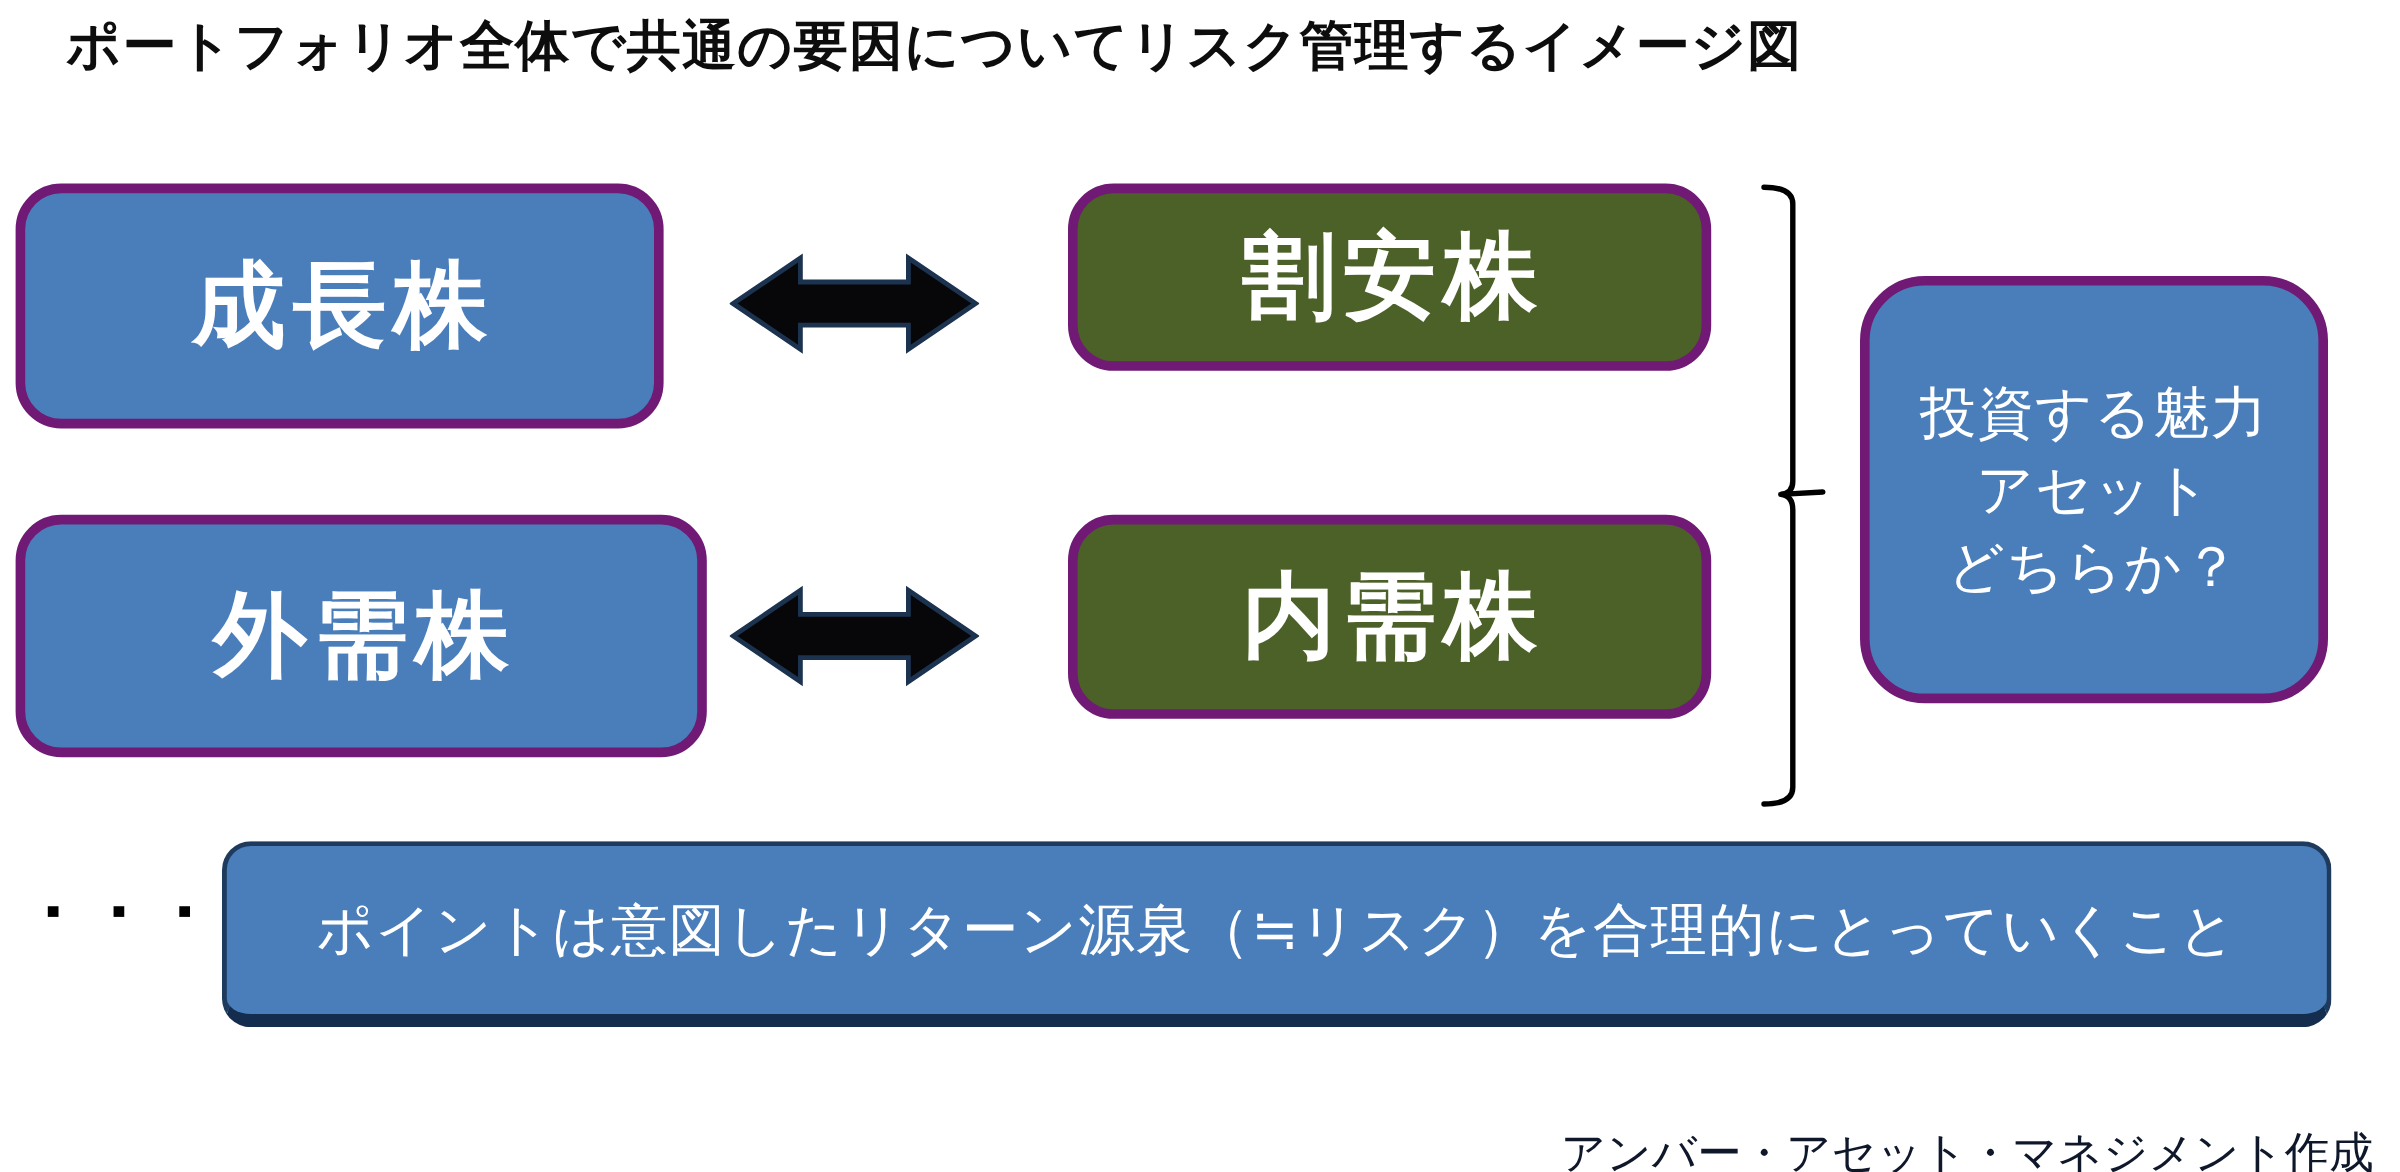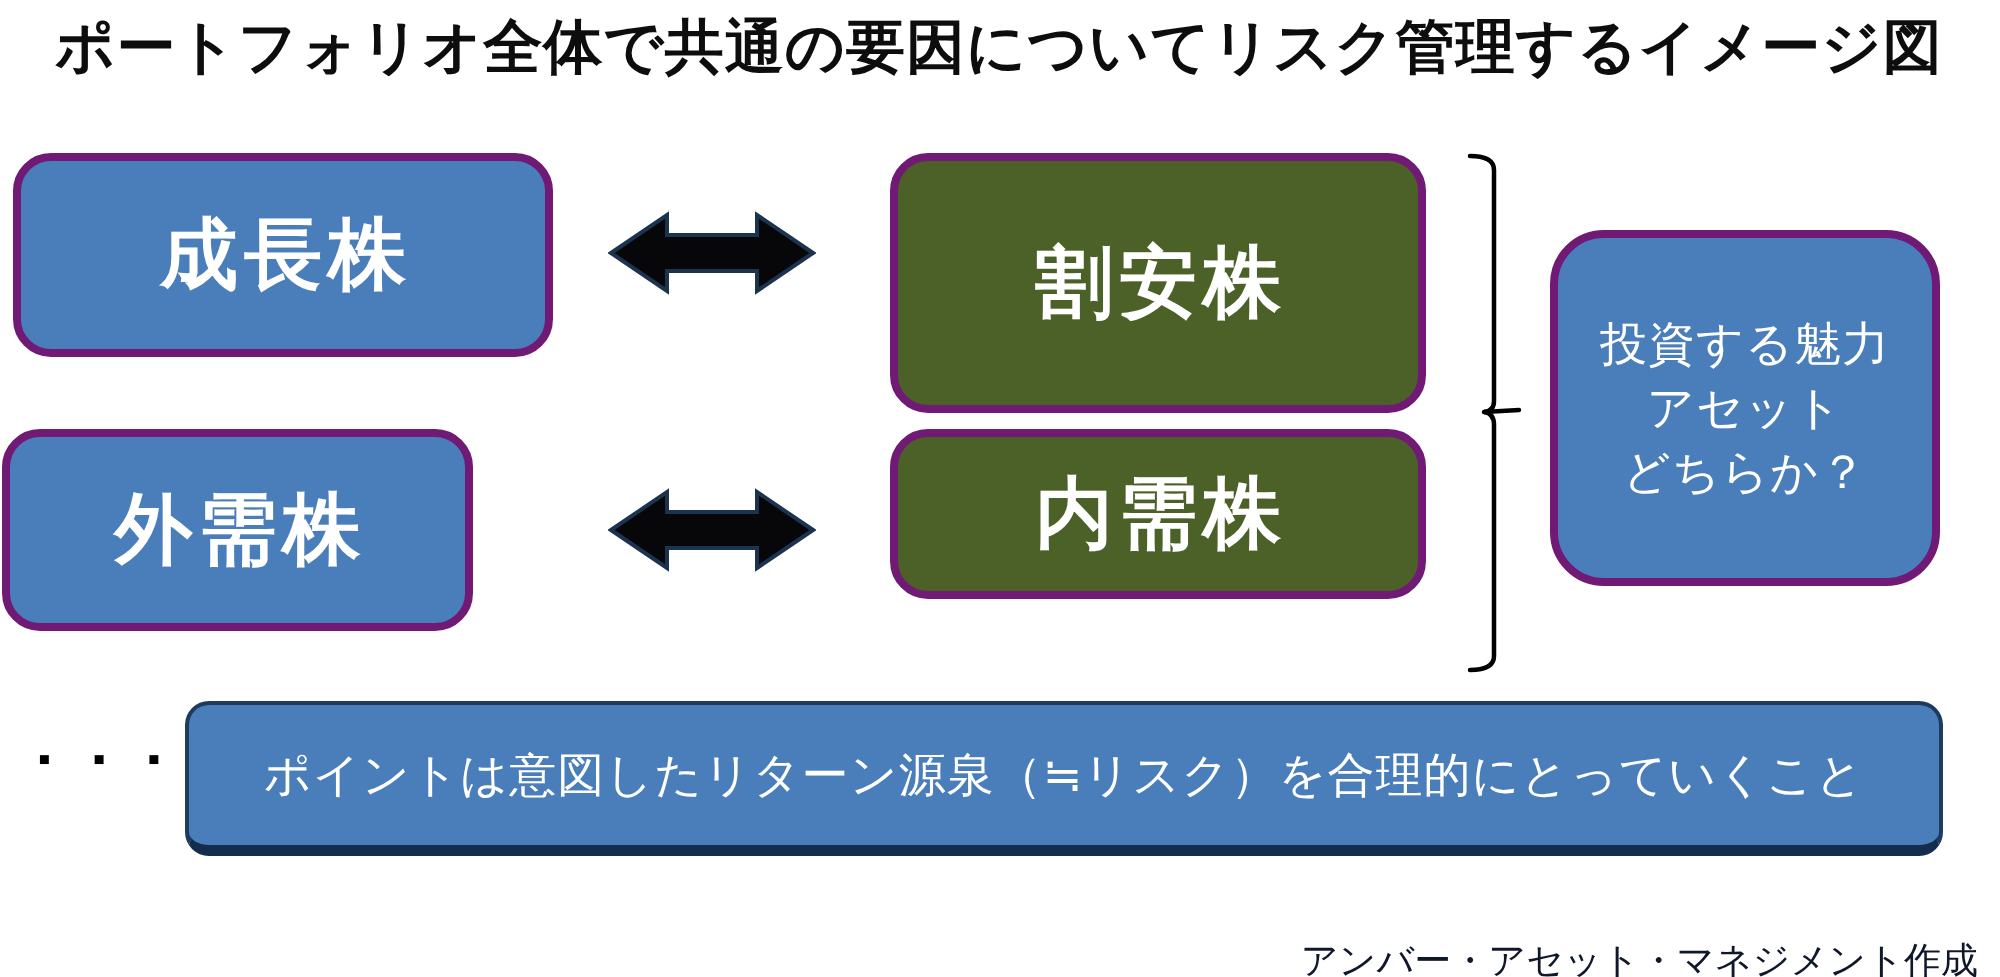--- a/index.html
+++ b/index.html
@@ -12,21 +12,21 @@
     position: relative;
     width: 2000px;
     height: 977px;
     background: #ffffff;
     overflow: hidden;
   }
   .title {
     position: absolute;
     left: 55px;
     top: 8px;
-    font-size: 59px;
+    font-size: 45px;
     font-weight: bold;
     letter-spacing: 1px;
     color: #0d0d0d;
     white-space: nowrap;
   }
   .box {
     position: absolute;
     border: 8px solid #701a75;
     border-radius: 38px;
     box-sizing: border-box;
@@ -38,22 +38,22 @@
   .box.blue  { background: #4a7ebb; }
   .box.green { background: #4c6128; }
   .node-label {
     font-size: 78px;
     font-weight: bold;
     letter-spacing: 6px;
     text-indent: 6px;
     white-space: nowrap;
   }
   #box-growth   { left: 13px;  top: 153px; width: 540px; height: 204px; }
-  #box-value    { left: 890px; top: 153px; width: 536px; height: 260px; }
-  #box-external { left: 2px;  top: 429px; width: 471px; height: 202px; }
+  #box-value    { left: 890px; top: 153px; width: 536px; height: 156px; }
+  #box-external { left: 13px;  top: 429px; width: 576px; height: 202px; }
   #box-domestic { left: 890px; top: 429px; width: 536px; height: 170px; }
   .arrow-svg {
     position: absolute;
     width: 208px;
     height: 86px;
     left: 608px;
   }
   #arrow-1 { top: 210px; }
   #arrow-2 { top: 487px; }
   #bracket {

